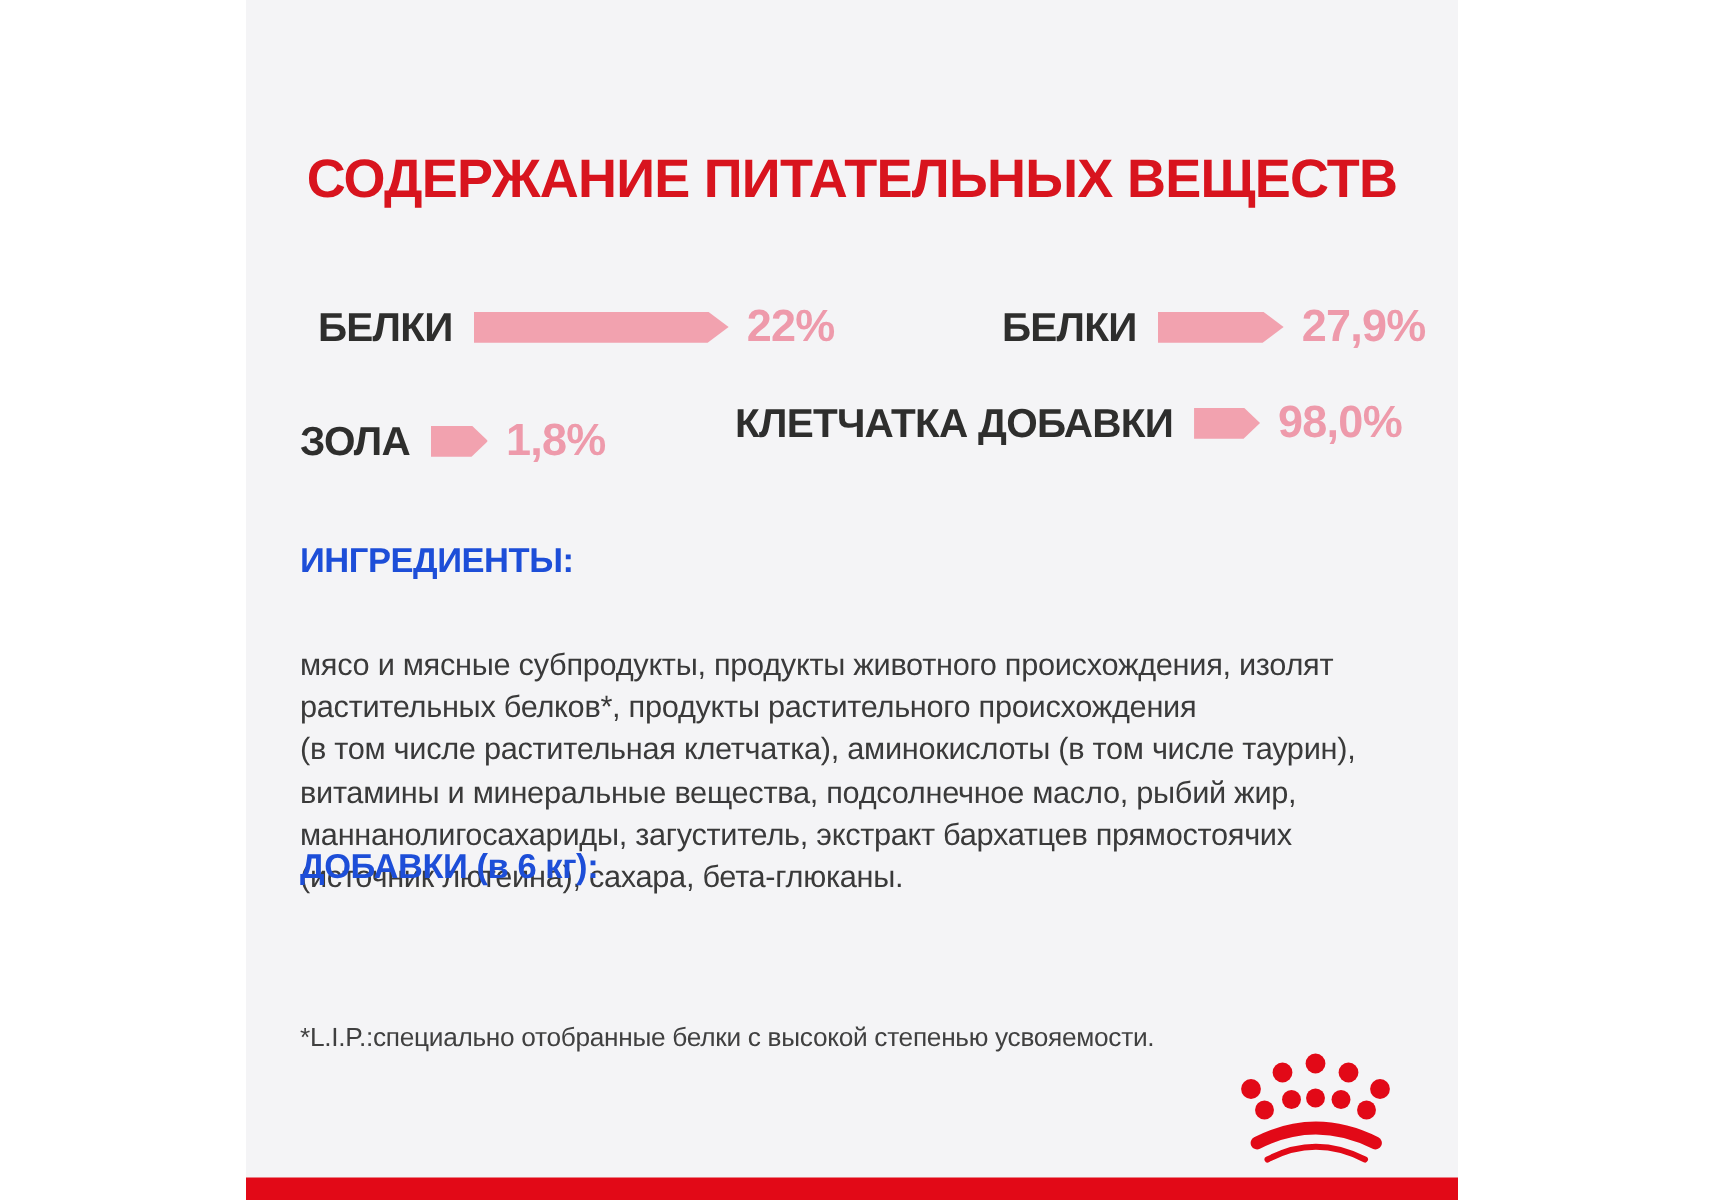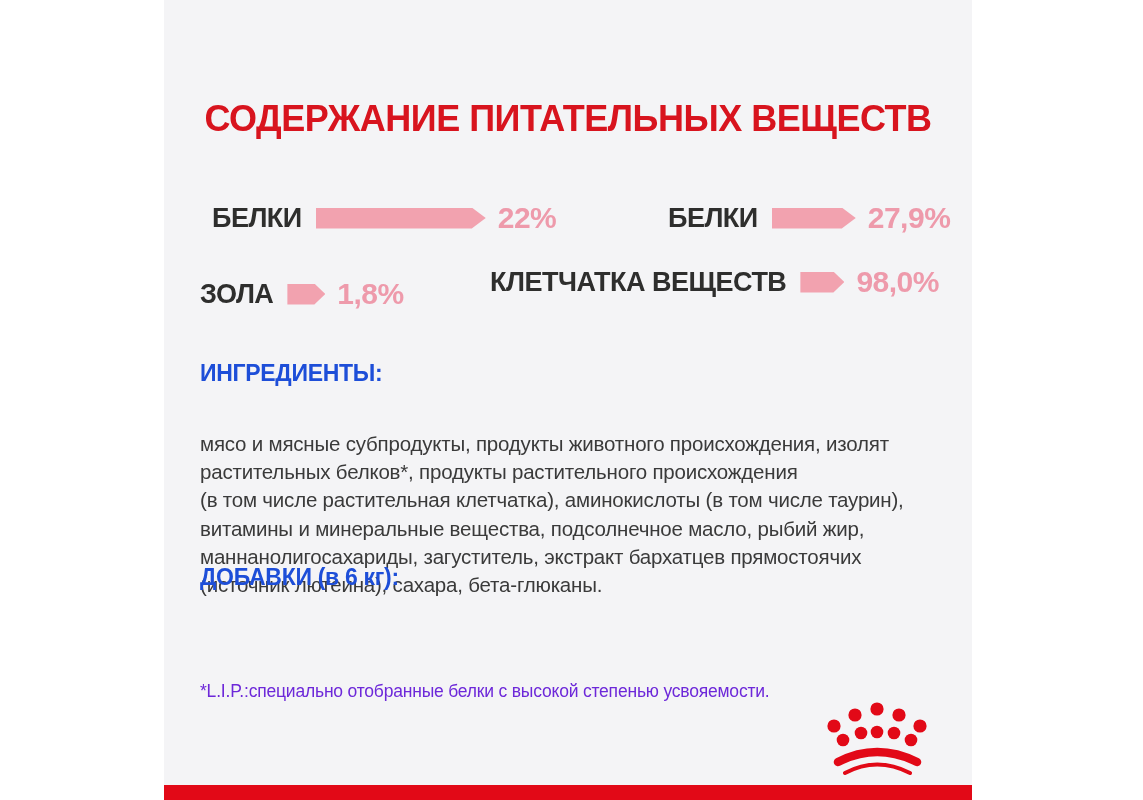--- a/index.html
+++ b/index.html
@@ -81,21 +81,21 @@
     color: #3a3a3a;
     white-space: pre-line;
     letter-spacing: -0.2px;
   }
   .ingredients-text { top: 390px; margin-top: 40px; }
   .additives-text   { top: 594px; }
   .footnote {
     position: absolute;
     left: 36px; top: 681px;
     font-size: 17.5px;
-    color: #6d28d9;
+    color: #404040;
     letter-spacing: -0.2px;
   }
   .crown-logo {
     position: absolute;
     left: 662px; top: 701px;
     width: 110px; height: 78px;
   }
   .bottom-bar {
     position: absolute;
     left: 0; bottom: 0;
@@ -122,21 +122,21 @@
     <span class="nutrient-value">27,9%</span>
   </div>
 
   <div class="nutrient-group grp-ash">
     <span class="nutrient-label">ЗОЛА</span>
     <span class="nutrient-bar small" style="width:38px"></span>
     <span class="nutrient-value">1,8%</span>
   </div>
 
   <div class="nutrient-group grp-fiber">
-    <span class="nutrient-label">КЛЕТЧАТКА ВЕЩЕСТВ</span>
+    <span class="nutrient-label">КЛЕТЧАТКА ДОБАВКИ</span>
     <span class="nutrient-bar small" style="width:44px"></span>
     <span class="nutrient-value">98,0%</span>
   </div>
 
   <div class="section-heading ingredients-heading">ИНГРЕДИЕНТЫ:</div>
   <div class="body-text ingredients-text">мясо и мясные субпродукты, продукты животного происхождения, изолят
 растительных белков*, продукты растительного происхождения
 (в том числе растительная клетчатка), аминокислоты (в том числе таурин),
 витамины и минеральные вещества, подсолнечное масло, рыбий жир,
 маннанолигосахариды, загуститель, экстракт бархатцев прямостоячих

